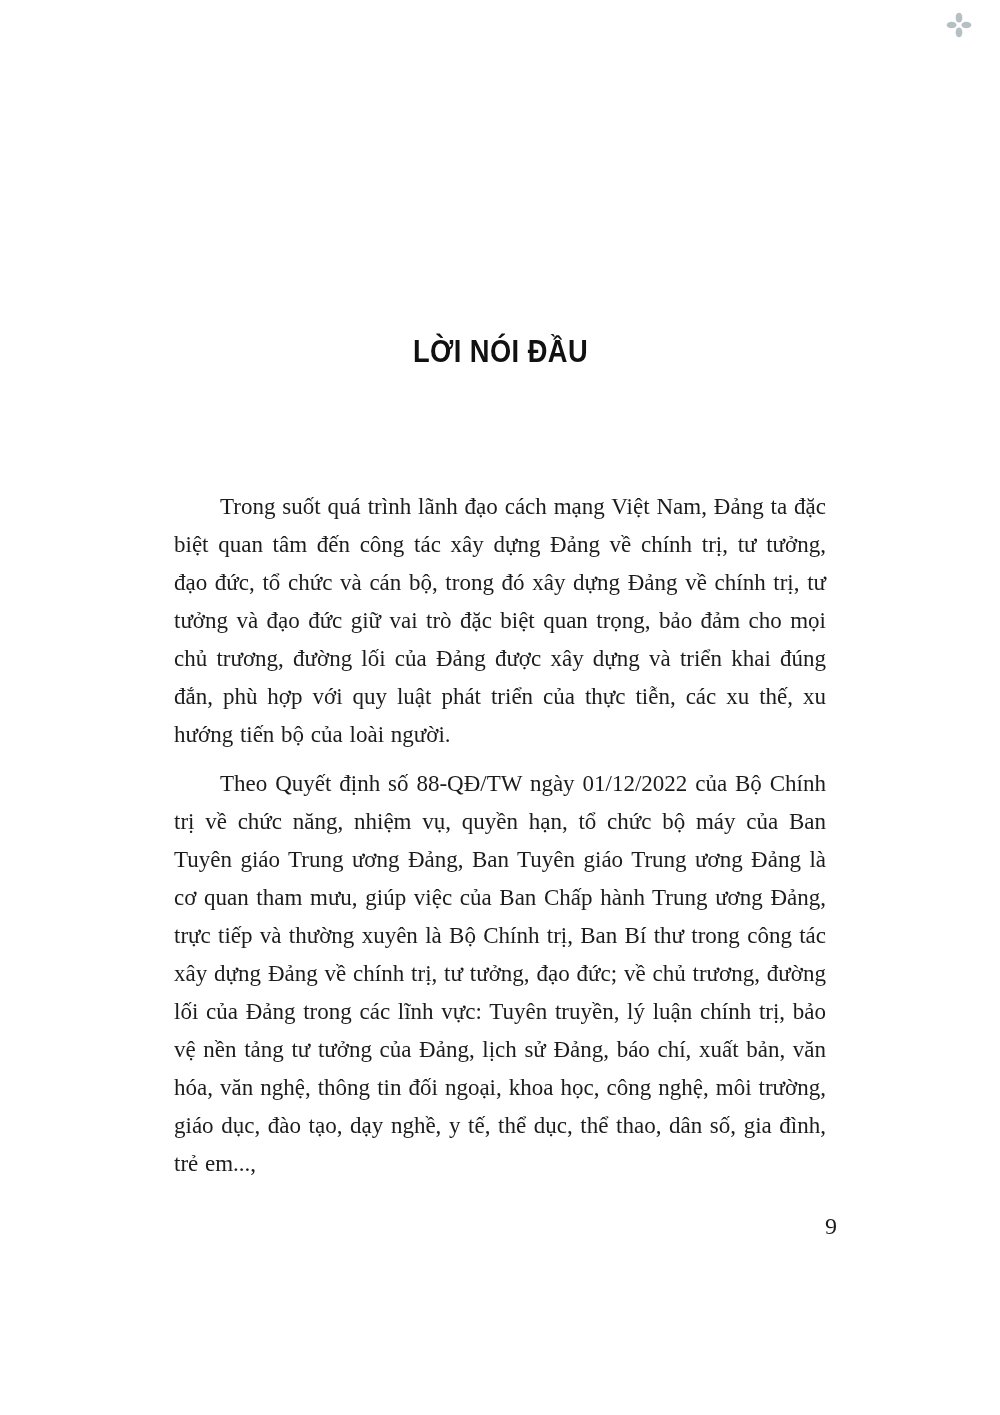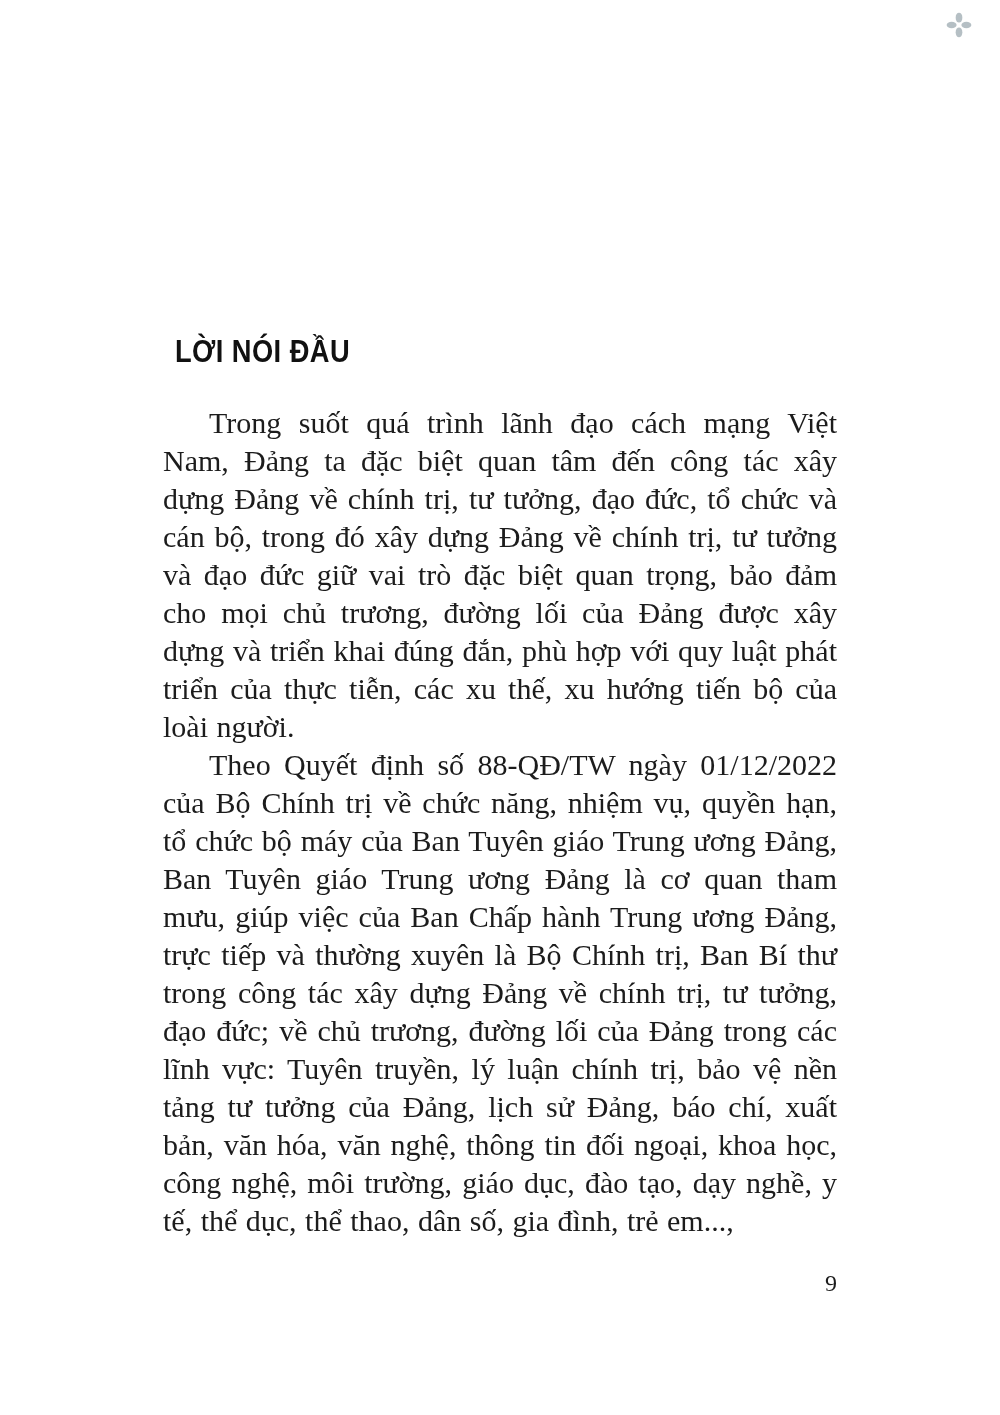--- a/index.html
+++ b/index.html
@@ -24,39 +24,39 @@
     height: 26px;
     opacity: 0.9;
   }
   .content {
     position: absolute;
     left: 163px;
     right: 163px;
     top: 0;
   }
   .title-wrap {
-    text-align: left;
+    text-align: center;
     margin-top: 334px;
-    margin-bottom: 34px;
+    margin-bottom: 118px;
   }
   h1.title {
     display: inline-block;
     margin: 0;
     font-family: "Liberation Sans", "DejaVu Sans", sans-serif;
     font-weight: 700;
     font-size: 31px;
     letter-spacing: 0.5px;
     transform: scaleX(0.88);
     transform-origin: center;
     color: #111111;
     white-space: nowrap;
   }
   p.para {
-    margin: 0;
-    font-size: 30px;
+    margin: 11px;
+    font-size: 23px;
     line-height: 38px;
     text-align: justify;
     text-indent: 46px;
     word-spacing: 1px;
   }
   .page-number {
     margin-top: 30px;
     text-align: right;
     font-size: 24px;
     color: #1c1c1c;

